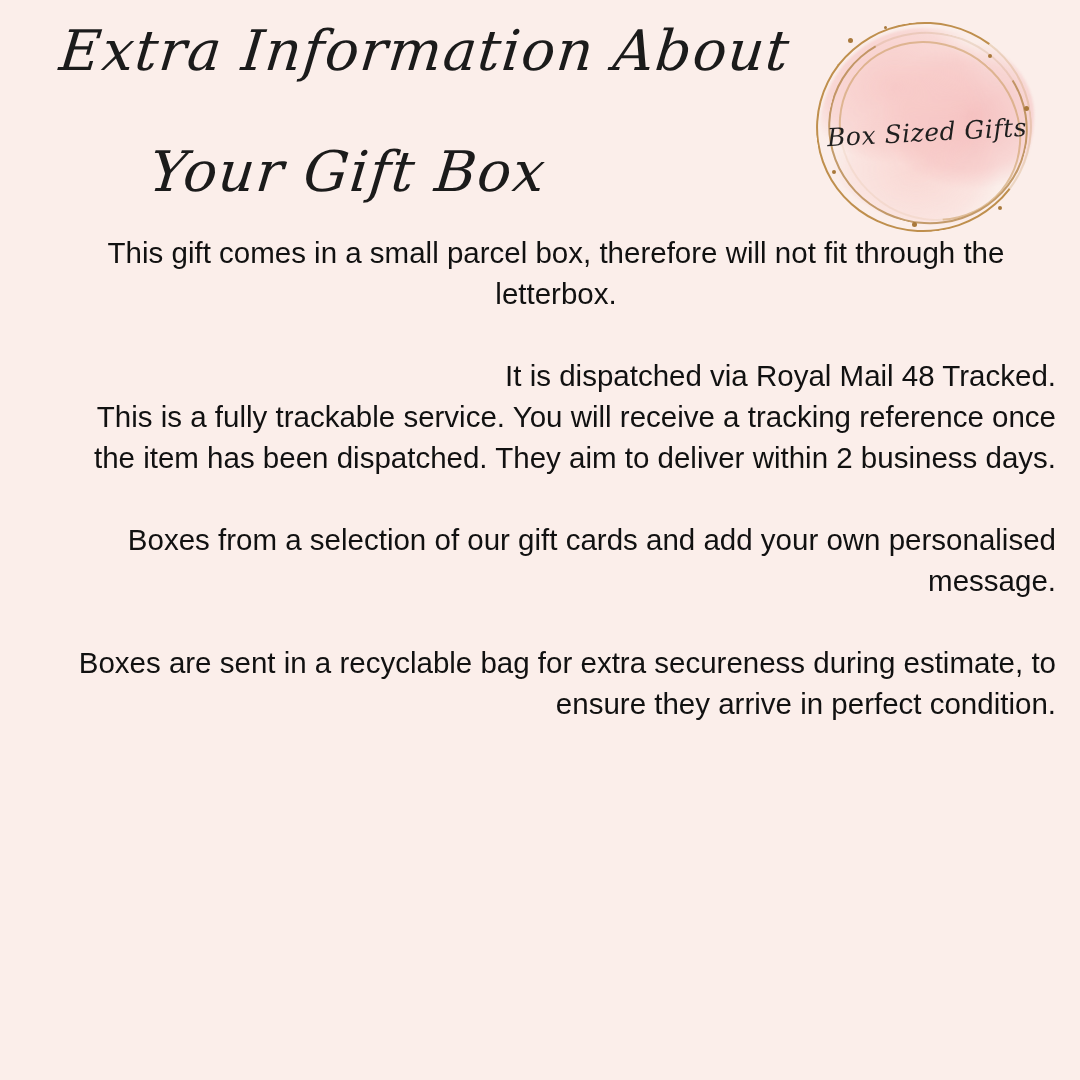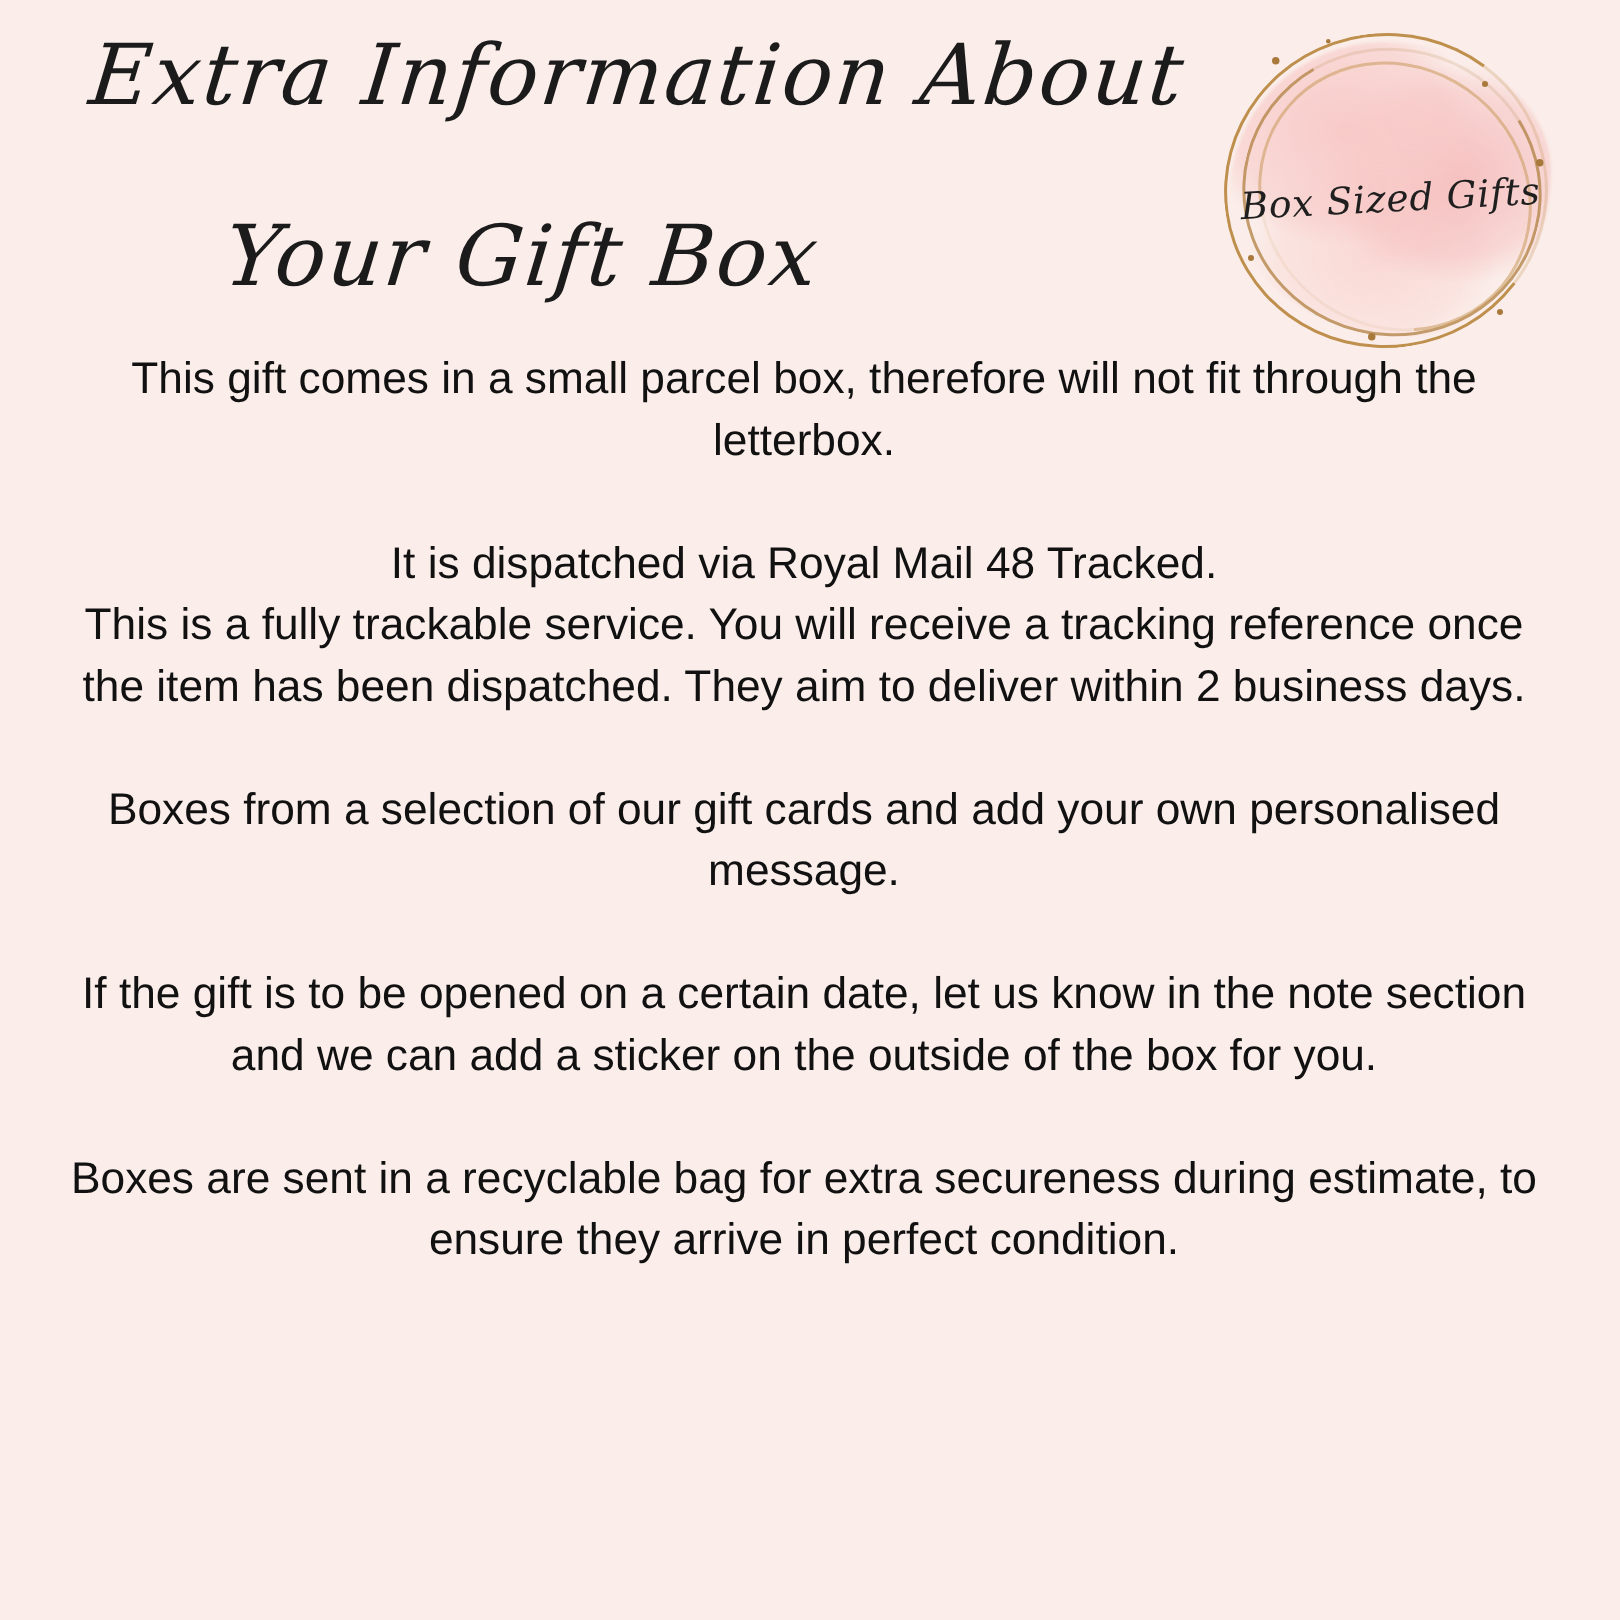--- a/index.html
+++ b/index.html
@@ -109,33 +109,34 @@
   }
   .dot {
     position: absolute;
     background: #a9793c;
     border-radius: 50%;
   }
 
   
   .body-copy {
     position: absolute;
-    left: 36px;
+    left: 56px;
     top: 232px;
     width: 1000px;
     text-align: center;
     color: #111111;
     font-size: 29.5px;
     line-height: 41px;
   }
   .para {
     margin: 0;
   }
   .para + .para {
     margin-top: 41px;
+    text-align: right;
   }
 </style>
 </head>
 <body>
 
 <div class="page">
 
   <div class="heading">
     <div class="heading-line heading-line-1">Extra Information About</div>
     <div class="heading-line heading-line-2">Your Gift Box</div>
@@ -153,17 +154,16 @@
     <span class="dot" style="left:120px; top:212px; width:5px; height:5px;"></span>
     <span class="dot" style="left:206px; top:196px; width:4px; height:4px;"></span>
     <span class="dot" style="left:92px; top:16px; width:3px; height:3px;"></span>
     <div class="logo-text">Box Sized Gifts</div>
   </div>
 
   <div class="body-copy">
     <p class="para">This gift comes in a small parcel box, therefore will not fit through the letterbox.</p>
     <p class="para">It is dispatched via Royal Mail 48 Tracked.<br>This is a fully trackable service. You will receive a tracking reference once the item has been dispatched. They aim to deliver within 2 business days.</p>
     <p class="para">Boxes from a selection of our gift cards and add your own personalised message.</p>
-    <p class="para">If the gift is to be opened on a certain date, let us know in the note section and we can add a sticker on the outside of the box for you.</p>
     <p class="para">Boxes are sent in a recyclable bag for extra secureness during estimate, to ensure they arrive in perfect condition.</p>
   </div>
 
 </div>
 
 </body></html>

